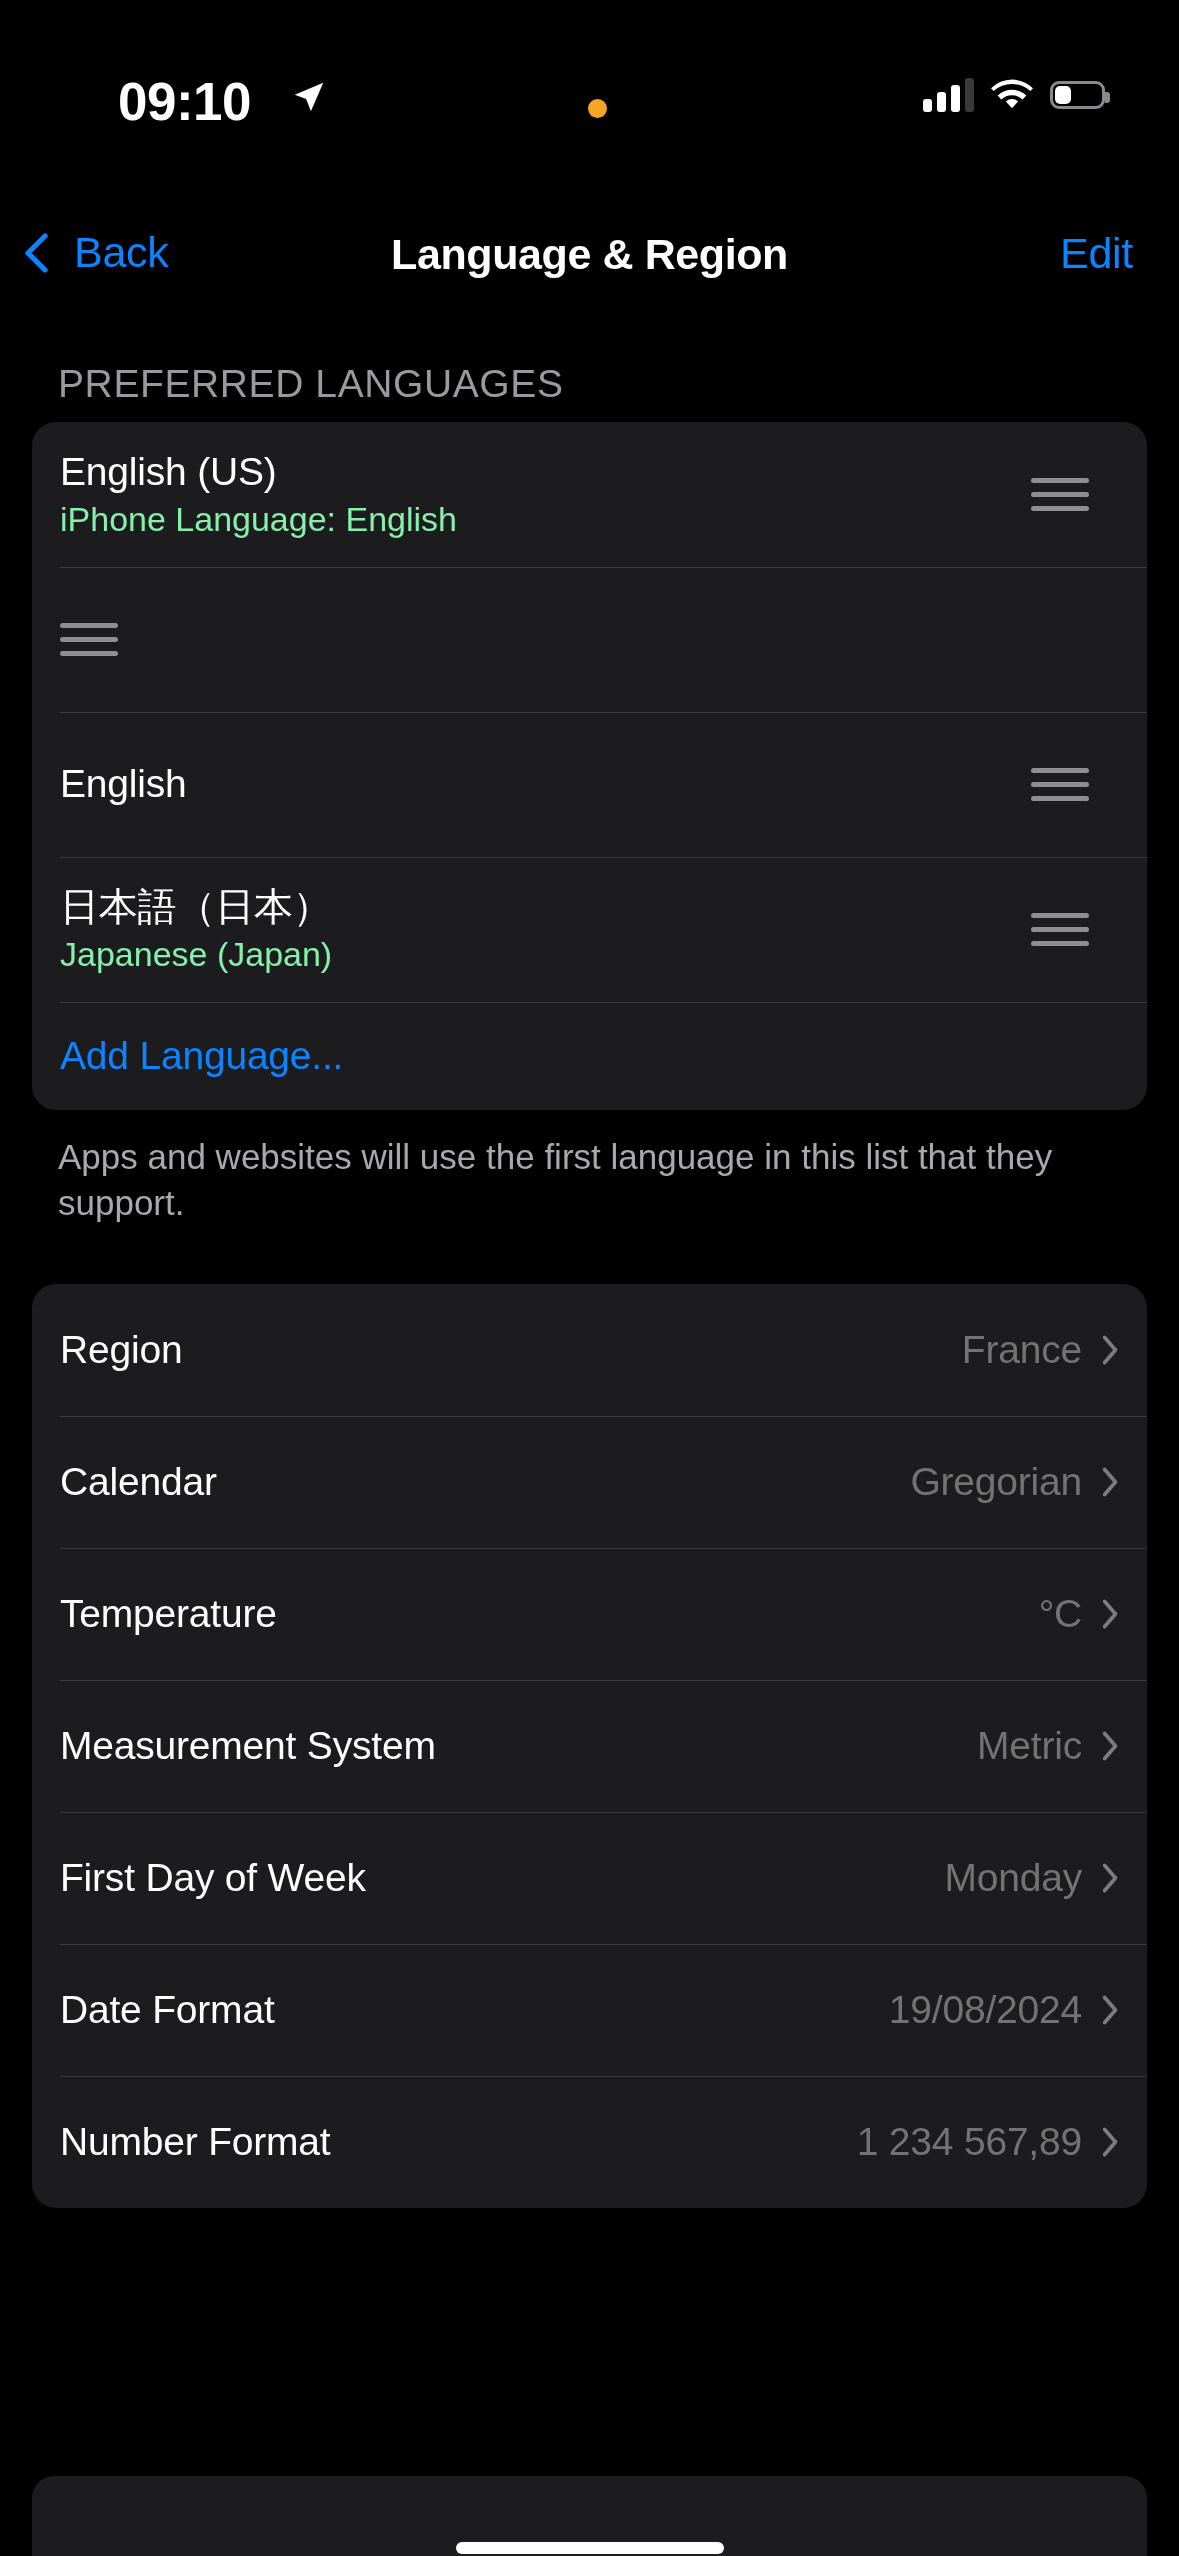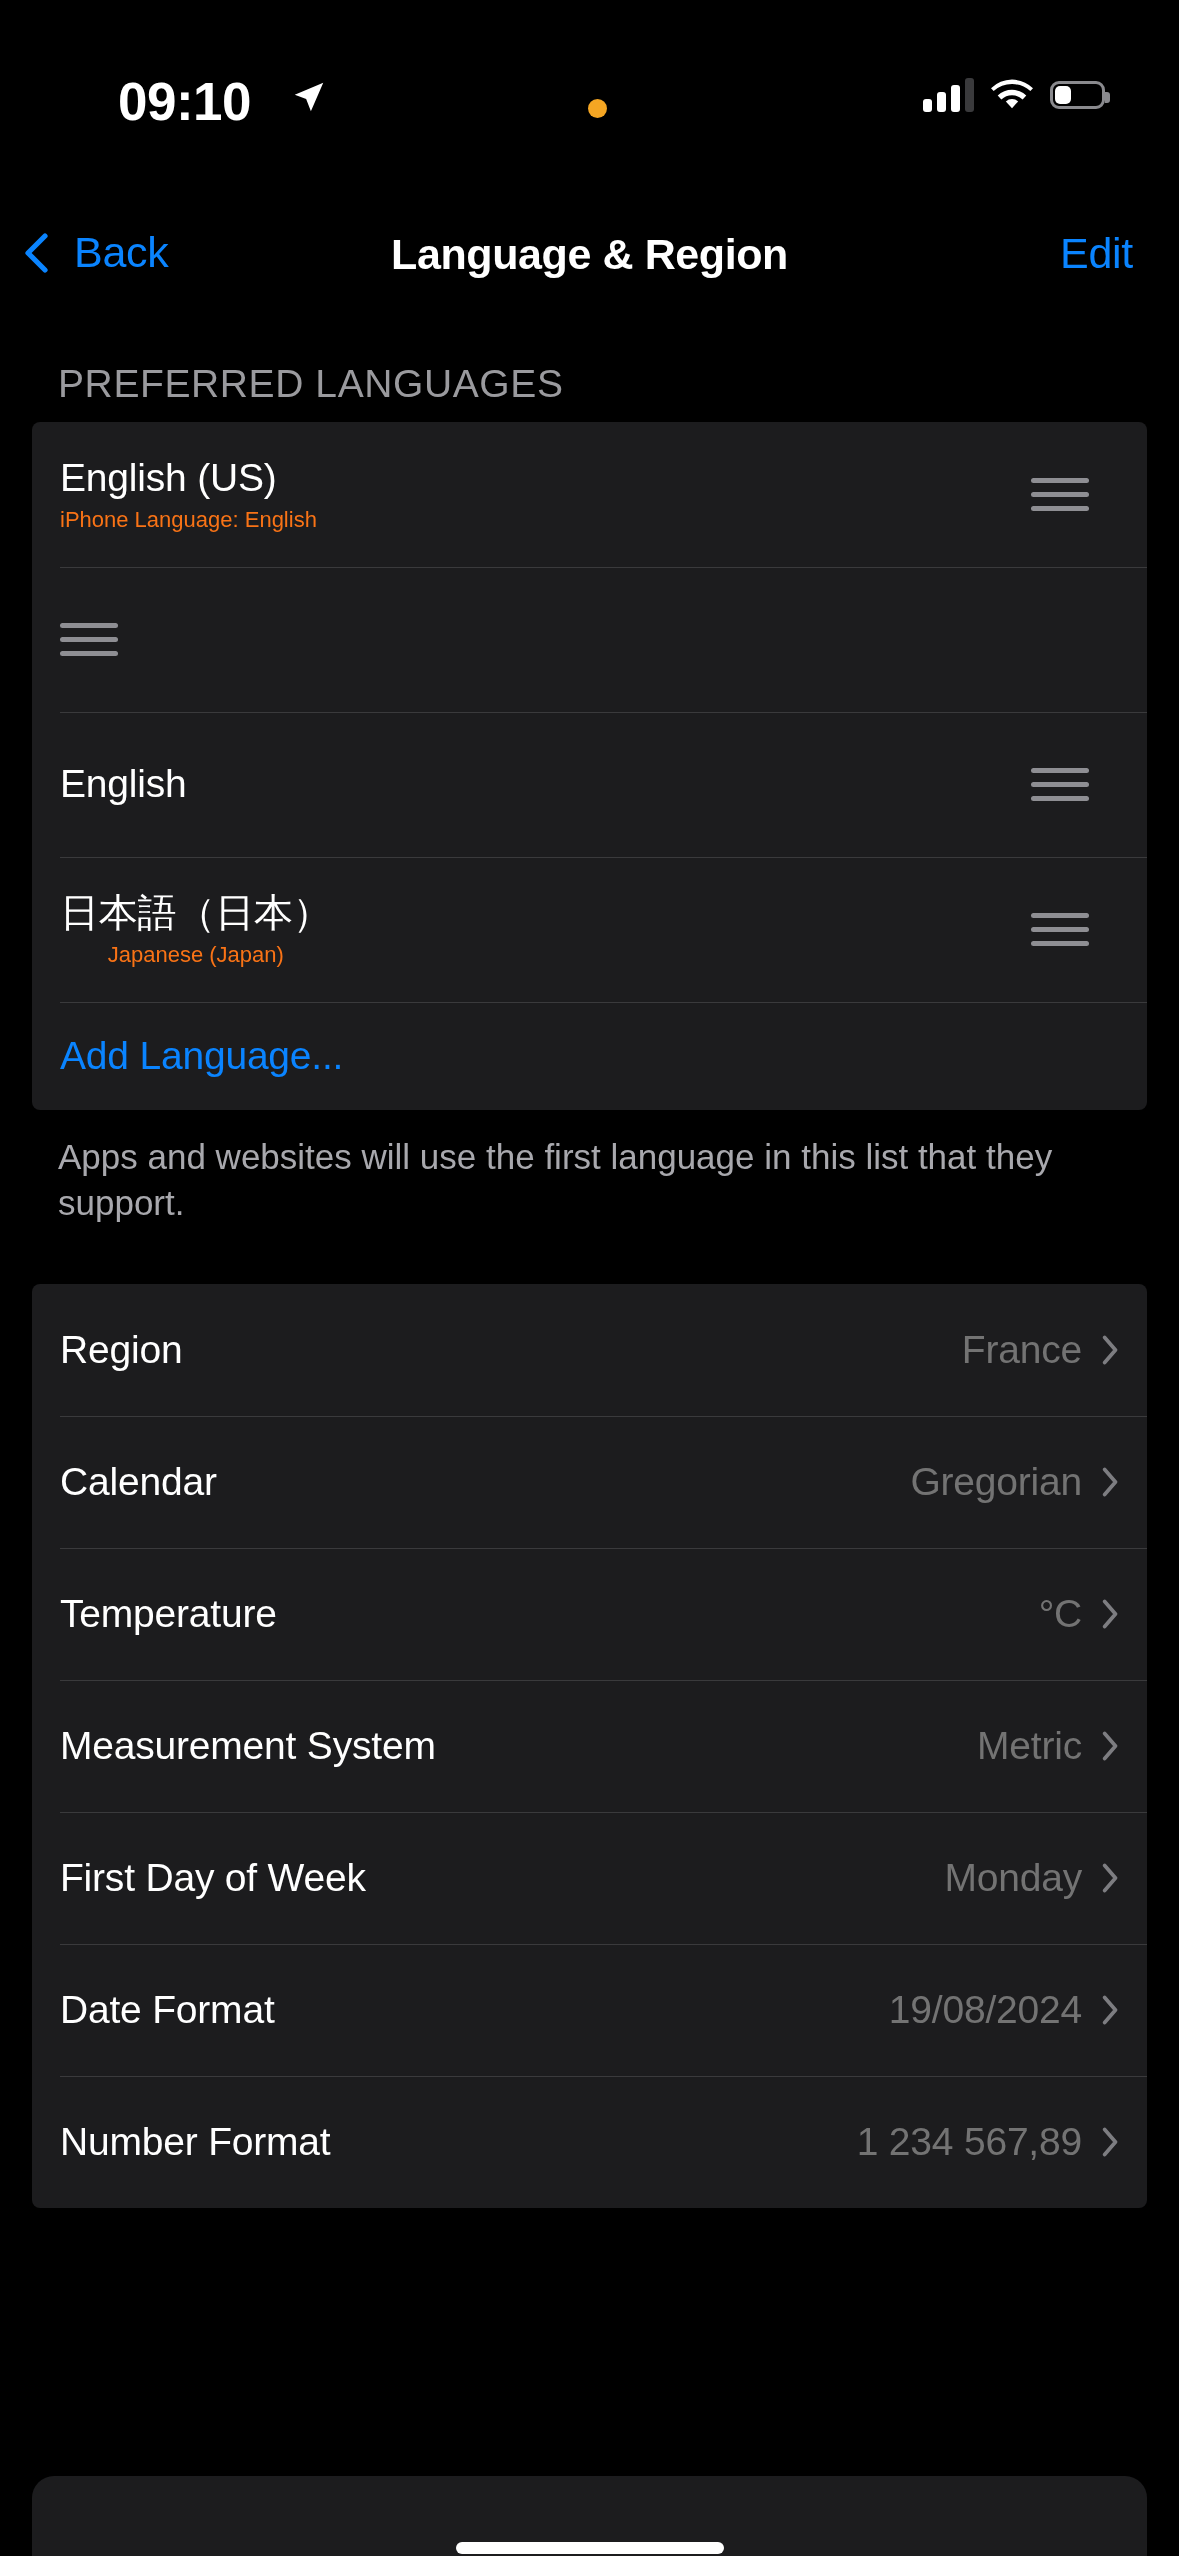--- a/index.html
+++ b/index.html
@@ -154,21 +154,21 @@
   .section-header {
     padding: 52px 0 16px 58px;
     font-size: 39px;
     color: #9a9a9e;
     letter-spacing: 0.6px;
     text-transform: uppercase;
   }
   .card {
     margin: 0 32px;
     background: #1c1c1e;
-    border-radius: 8px;
+    border-radius: 24px;
     overflow: hidden;
   }
   .row {
     position: relative;
     display: flex;
     align-items: center;
     padding: 0 28px 0 28px;
     min-height: 92px;
   }
   .row + .row::before {
@@ -185,22 +185,22 @@
     justify-content: space-between;
   }
   .lang-texts { display: flex; flex-direction: column; gap: 6px; }
   .lang-title {
     font-size: 39px;
     color: #ffffff;
     letter-spacing: -0.2px;
     line-height: 1.15;
   }
   .lang-sub {
-    font-size: 22px;
-    color: #f97316;
+    font-size: 34px;
+    color: #86efac;
     line-height: 1.15;
     text-align: center;
   }
   .reorder-handle {
     display: flex;
     flex-direction: column;
     gap: 9px;
     width: 58px;
     margin-right: 30px;
   }

